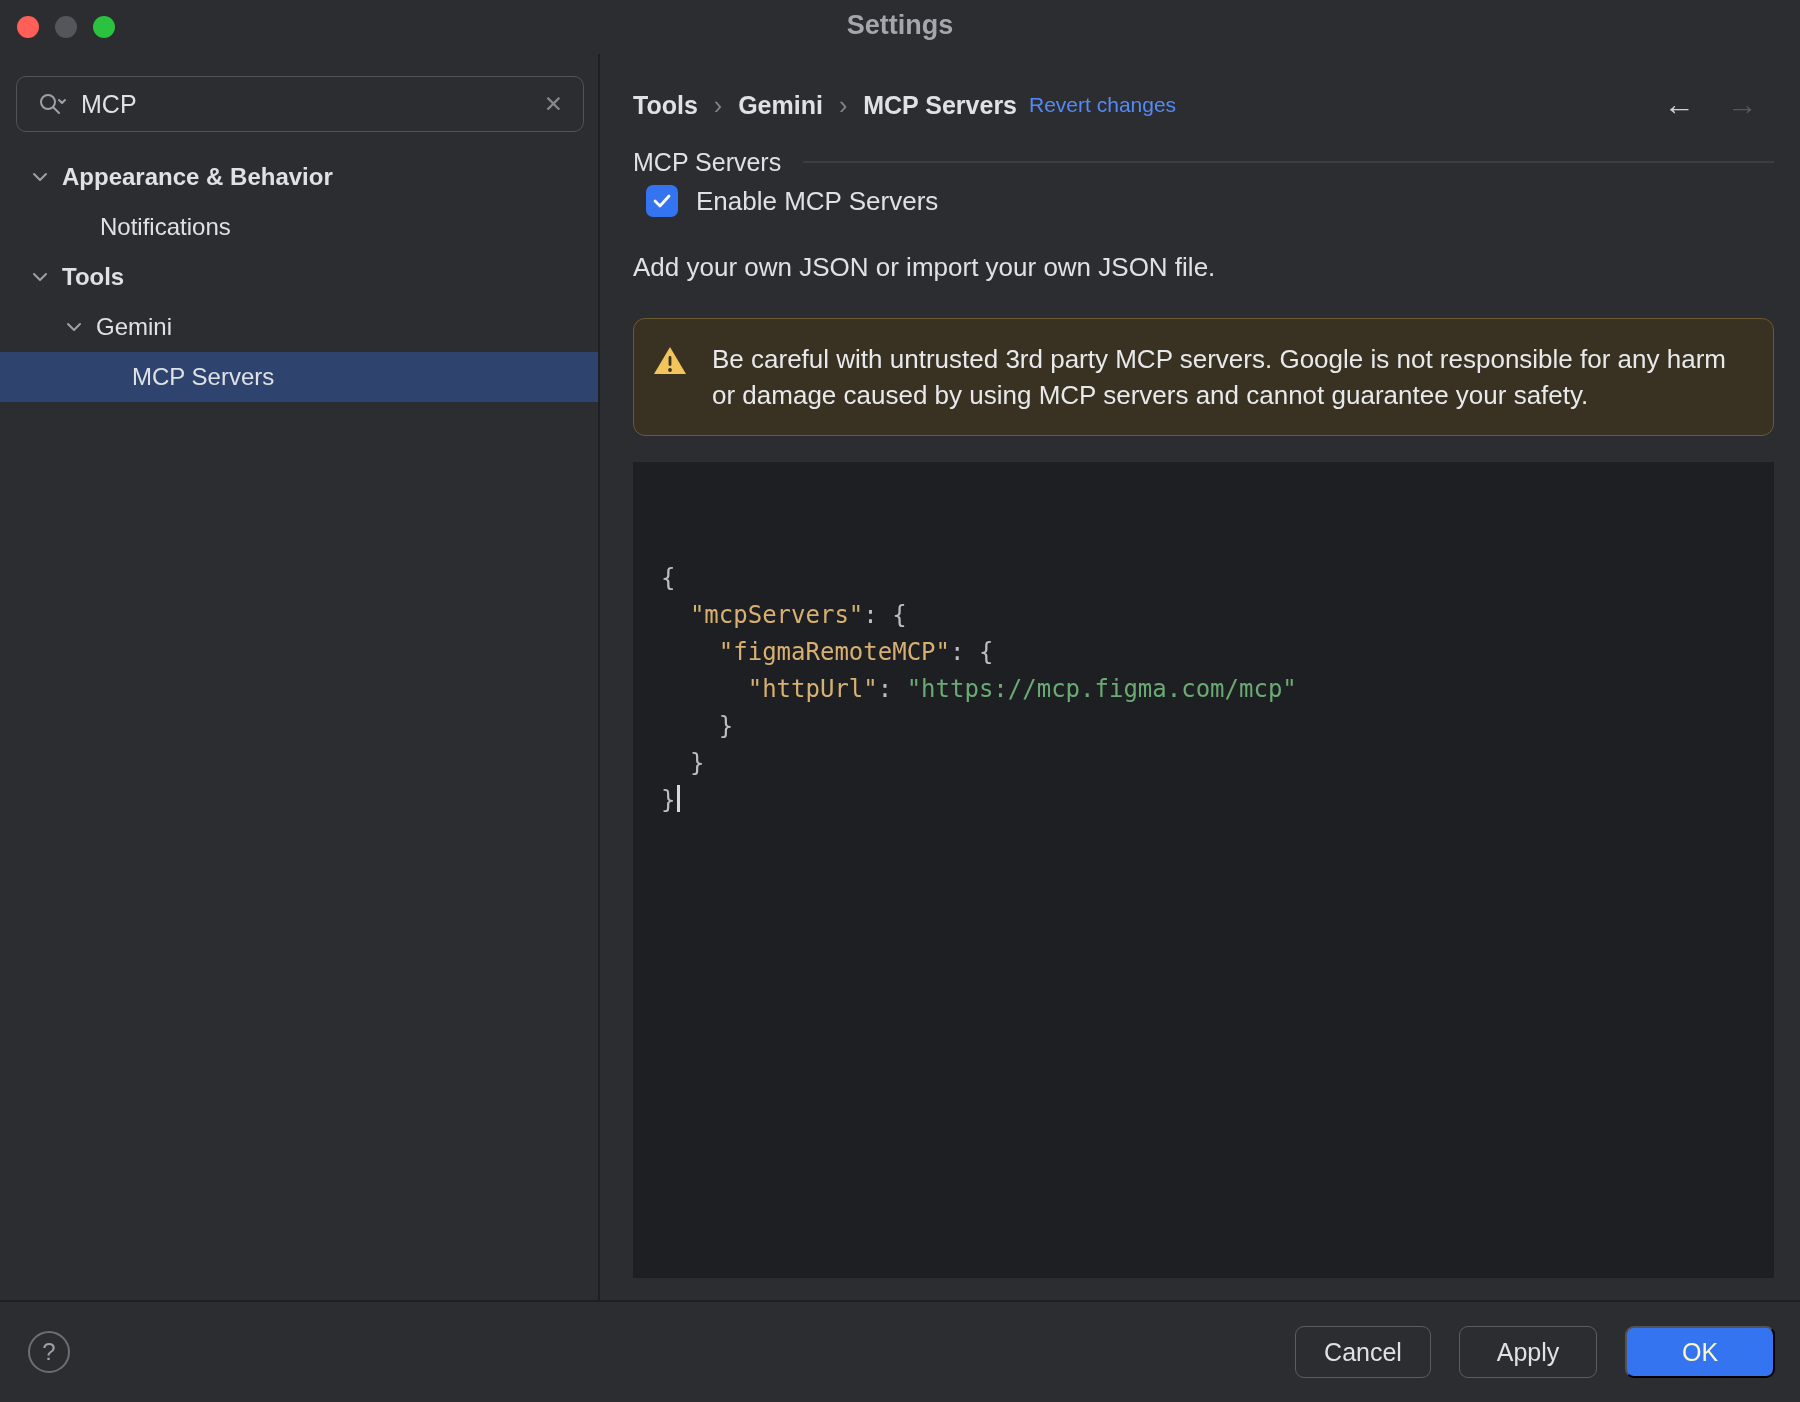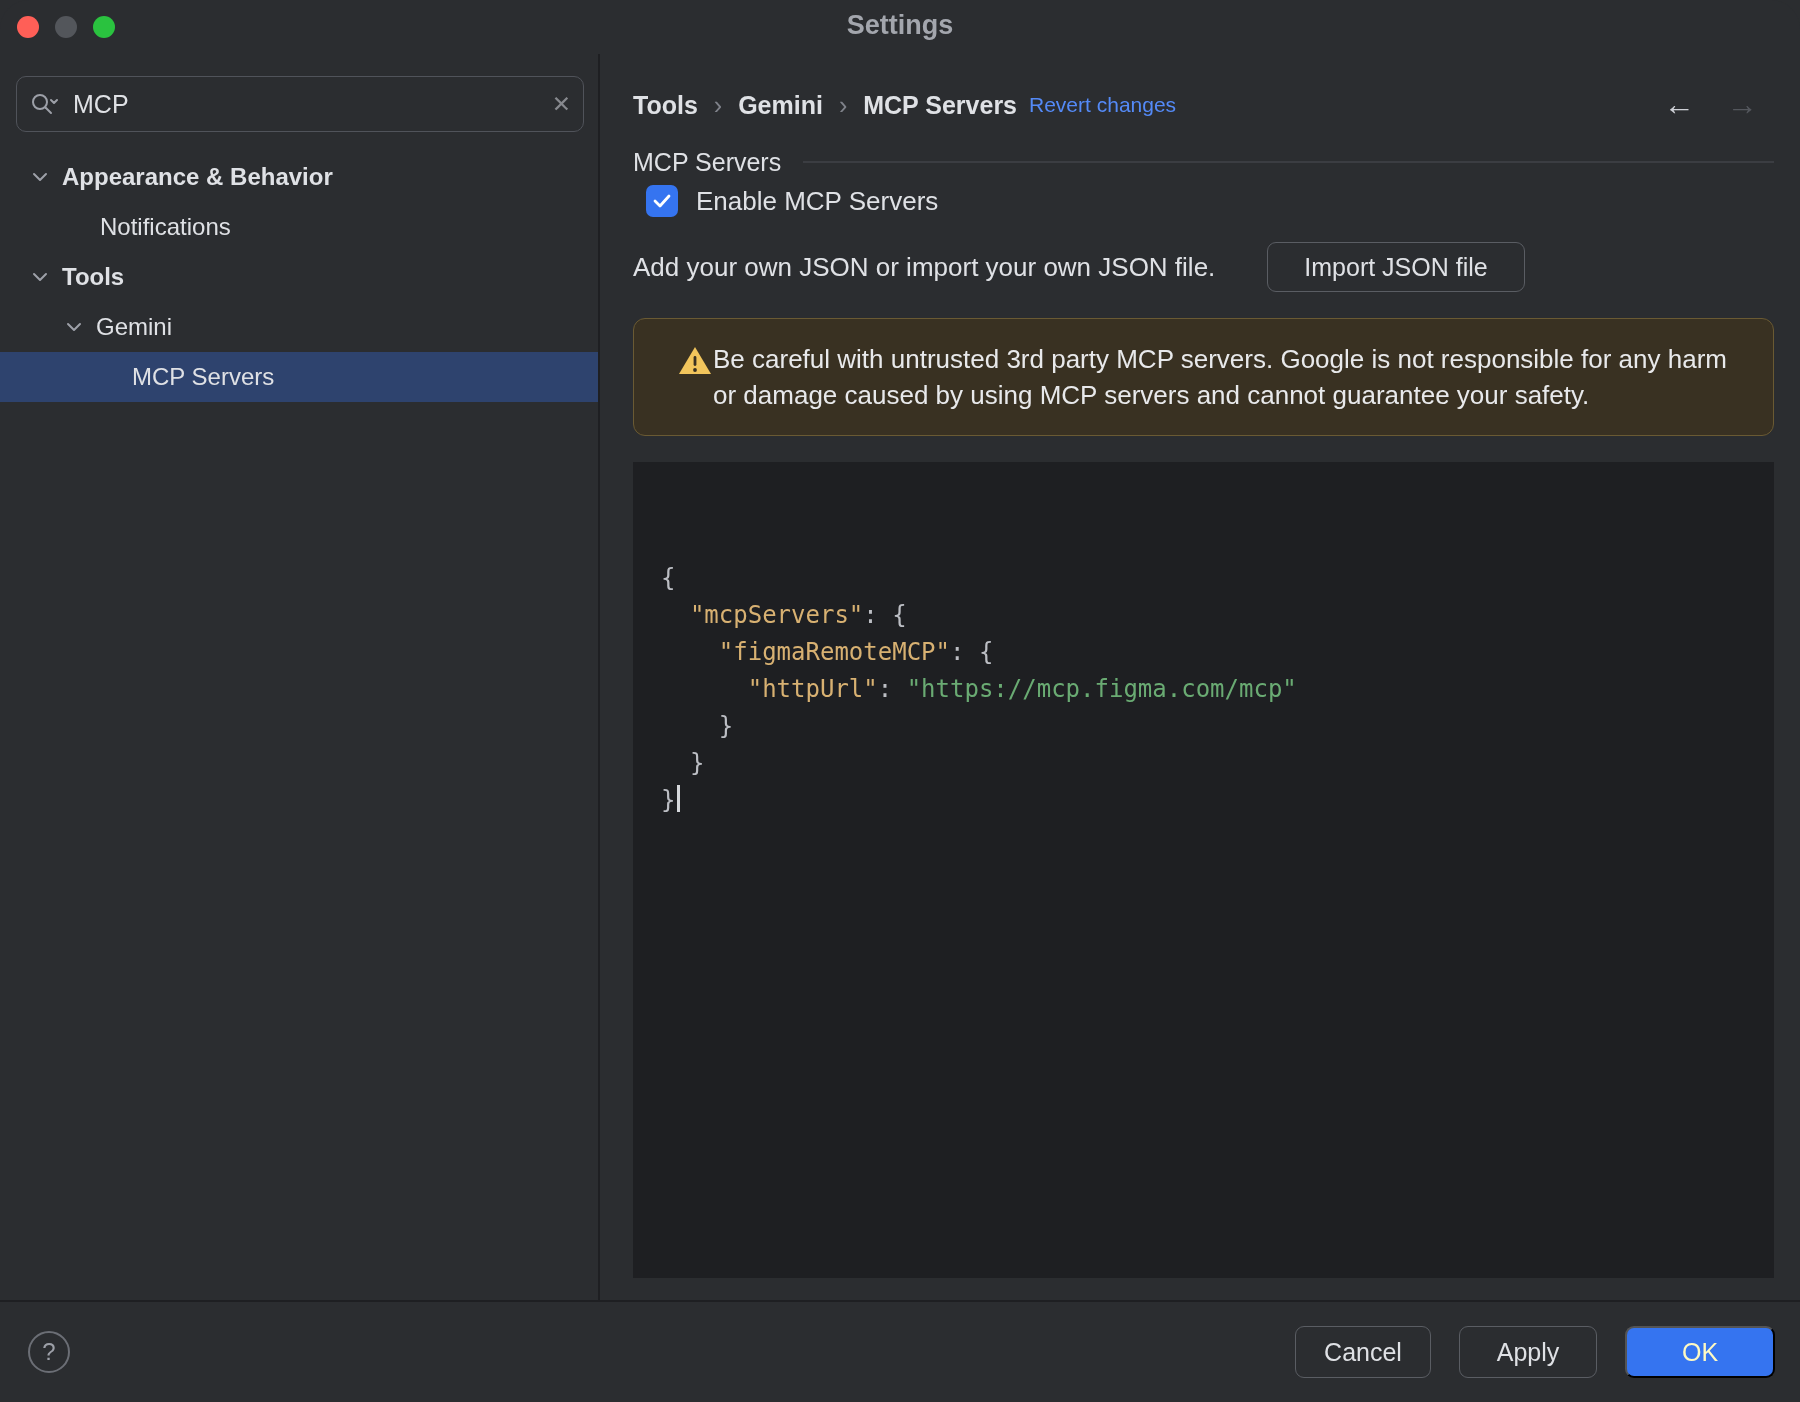--- a/index.html
+++ b/index.html
@@ -9,21 +9,21 @@
 
   
   .titlebar { position:absolute; top:0; left:0; right:0; height:54px; }
   .traffic { position:absolute; left:17px; top:16px; display:flex; gap:16px; }
   .dot { width:22px; height:22px; border-radius:50%; }
   .dot.red{ background:#ff5f57; } .dot.gray{ background:#53565b; } .dot.green{ background:#2ac23f; }
   .win-title { position:absolute; left:0; right:0; top:10px; text-align:center; font-size:27px; font-weight:bold; color:#a3a6ad; }
 
   
   .sidebar { position:absolute; top:54px; left:0; width:600px; bottom:102px; border-right:2px solid #1e1f22; }
-  .search-box { position:absolute; left:16px; top:22px; width:568px; height:56px; border:1.5px solid #50535a; border-radius:10px; display:flex; align-items:center; padding:0 12px; }
+  .search-box { position:absolute; left:16px; top:22px; width:568px; height:56px; border:1.5px solid #50535a; border-radius:10px; display:flex; align-items:center; padding:0 20px; }
   .search-text { font-size:25px; margin-left:14px; flex:1; color:#dfe1e5; }
   .clear-icon { color:#87898e; font-size:23px; line-height:1; }
   .tree { position:absolute; top:98px; left:0; right:0; }
   .tree-row { height:50px; display:flex; align-items:center; font-size:24px; }
   .tree-row .chev { margin-right:14px; flex:none; }
   .row-appearance { padding-left:32px; font-weight:bold; }
   .row-notifications { padding-left:100px; }
   .row-tools { padding-left:32px; font-weight:bold; }
   .row-gemini { padding-left:66px; }
   .row-mcp { padding-left:132px; }
@@ -43,21 +43,21 @@
   .section-rule { flex:1; height:1.5px; background:#3b3d42; }
 
   .enable-row { display:flex; align-items:center; height:42px; padding-left:13px; flex:none; }
   .checkbox { width:32px; height:32px; border-radius:7px; background:var(--accent); display:flex; align-items:center; justify-content:center; flex:none; }
   .enable-label { font-size:26px; margin-left:18px; }
 
   .add-row { position:relative; margin-top:20px; height:50px; display:flex; align-items:center; flex:none; }
   .add-text { font-size:26px; }
   .import-btn { position:absolute; left:634px; top:0; height:50px; width:258px; border:1.5px solid #5a5d63; border-radius:9px; background:transparent; color:#dfe1e5; font-size:25px; display:flex; align-items:center; justify-content:center; }
 
-  .warning-banner { margin-top:26px; border:1.5px solid #6a5a33; background:#393122; border-radius:12px; padding:22px 43px; display:flex; align-items:flex-start; flex:none; }
+  .warning-banner { margin-top:26px; border:1.5px solid #6a5a33; background:#393122; border-radius:12px; padding:22px 18px; display:flex; gap:24px; align-items:flex-start; flex:none; }
   .warning-icon { flex:none; margin-top:4px; }
   .warning-text { font-size:26px; line-height:36px; max-width:1030px; color:#e8e9eb; }
 
   .editor { margin-top:26px; flex:1; background:#1e1f22; padding:24px 20px 0 28px; font-family:"DejaVu Sans Mono", monospace; font-size:24px; line-height:37px; color:var(--code-punct); white-space:pre; overflow:hidden; }
   .tok-key { color:var(--code-key); }
   .tok-str { color:var(--code-string); }
   .tok-punct { color:var(--code-punct); }
   .caret { display:inline-block; width:2.5px; height:27px; background:#d6d8dc; vertical-align:-4px; margin-left:2px; }
 
   
@@ -145,21 +145,20 @@
       <span class="checkbox">
         <svg width="20" height="16" viewBox="0 0 20 16">
             <polyline points="3,8 8,13 17,3" fill="none" stroke="#ffffff" stroke-width="2.8" stroke-linecap="round" stroke-linejoin="round"></polyline>
           </svg>
       </span>
       <span class="enable-label">Enable MCP Servers</span>
     </div>
 
     <div class="add-row">
       <span class="add-text">Add your own JSON or import your own JSON file.</span>
-      <button class="import-btn">Import JSON file</button>
     </div>
 
     <div class="warning-banner">
       <svg class="warning-icon" width="36" height="32" viewBox="0 0 36 32">
         <path d="M18 2 L34 29 L2 29 Z" style="fill:var(--warning-icon)" stroke-linejoin="round"></path>
         <rect x="16.6" y="11" width="2.8" height="10" rx="1.4" fill="#393122"></rect>
         <circle cx="18" cy="25" r="1.9" fill="#393122"></circle>
       </svg>
       <div class="warning-text">Be careful with untrusted 3rd party MCP servers. Google is not responsible for any harm or damage caused by using MCP servers and cannot guarantee your safety.</div>
     </div>

